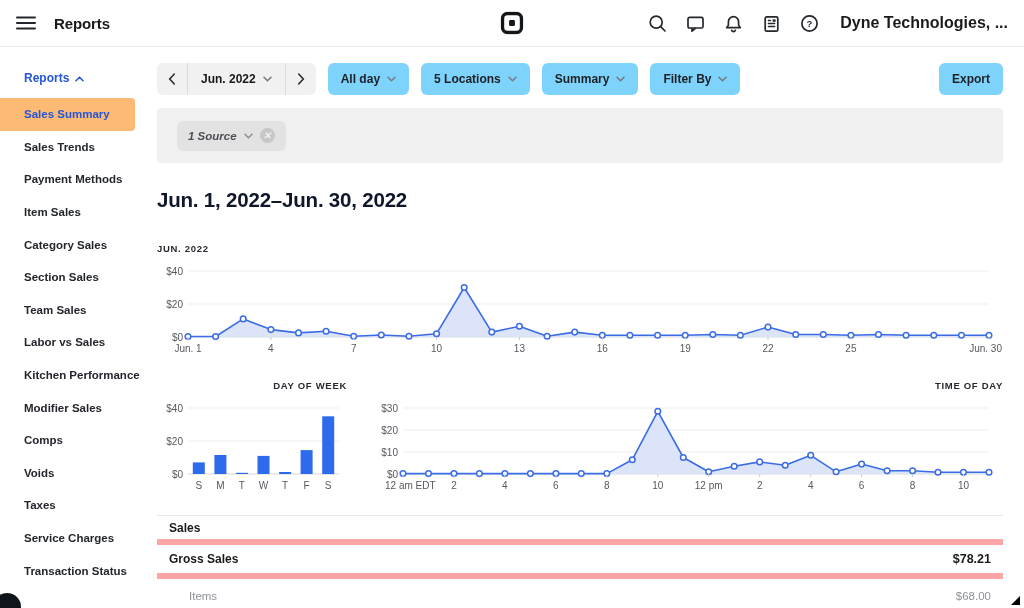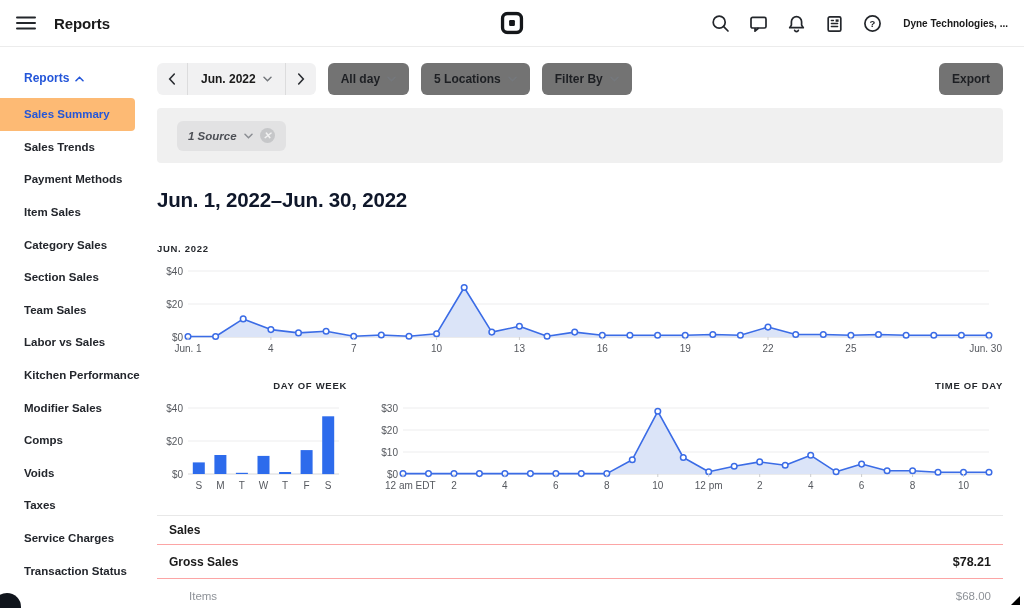--- a/index.html
+++ b/index.html
@@ -13,52 +13,52 @@
     position:absolute; top:0; left:0; right:0; height:47px;
     background:#fff; border-bottom:1px solid #ececec;
     display:flex; align-items:center; padding:0 16px; z-index:10;
   }
   .hamburger { display:flex; cursor:pointer; }
   .topbar-title { font-size:15px; font-weight:700; margin-left:18px; letter-spacing:-0.1px; }
   .logo { position:absolute; left:50%; top:50%; transform:translate(-50%,-50%); display:flex; }
   .topbar-right { margin-left:auto; display:flex; align-items:center; gap:19px; }
   .icon-btn { position:relative; display:flex; cursor:pointer; }
   .badge-dot { position:absolute; top:-3px; right:-4px; width:7px; height:7px; border-radius:50%; }
-  .merchant { font-size:10px; font-weight:600; margin-left:2px; white-space:nowrap; }
+  .merchant { font-size:16px; font-weight:600; margin-left:2px; white-space:nowrap; }
   
   .sidebar { position:absolute; top:47px; left:0; width:150px; bottom:0; padding-top:20px; background:#fff; }
   .sb-header { display:flex; align-items:center; gap:6px; padding-left:24px; font-size:12px; font-weight:700; height:22px; cursor:pointer; color:#2456d9; }
   .sb-list { margin-top:9px; }
   .sb-item { height:32.6px; display:flex; align-items:center; padding-left:24px; font-size:11.5px; font-weight:600; color:#23262c; cursor:pointer; width:135px; white-space:nowrap; }
   .sb-item.active { background:#fdba74; color:#2456d9; border-radius:0 4px 4px 0; }
   
   .main { position:absolute; left:157px; top:47px; width:846px; }
   .toolbar { margin-top:16px; display:flex; align-items:center; height:32px; gap:12px; }
   .seg { display:flex; background:#f1f1f2; border-radius:6px; height:32px; align-items:stretch; overflow:hidden; }
   .seg-btn { display:flex; align-items:center; padding:0 11px; cursor:pointer; }
   .seg-sep { width:1px; background:#dcdcdd; }
   .seg-date { display:flex; align-items:center; gap:7px; padding:0 13px; font-size:12px; font-weight:600; cursor:pointer; }
-  .tbtn { height:32px; padding:0 13px; background:#737373; border:none; border-radius:6px;
+  .tbtn { height:32px; padding:0 13px; background:#7dd3fc; border:none; border-radius:6px;
           font-family:"Liberation Sans",sans-serif; font-size:12px; font-weight:600; color:#1d1f23;
           display:flex; align-items:center; gap:7px; cursor:pointer; white-space:nowrap; }
   .export { margin-left:auto; }
   .filterband { margin-top:13px; height:55px; background:#f0f0f0; border-radius:4px; display:flex; align-items:center; padding:0 20px; }
   .chip { height:30px; background:#e2e2e3; border-radius:6px; display:flex; align-items:center; gap:7px; padding:0 11px;
           font-size:11.5px; font-weight:700; color:#4c4f55; cursor:pointer;font-style:italic; }
   .chip-x { width:15px; height:15px; border-radius:50%; background:#c6c7c9; color:#f2f2f2; font-size:10px; font-weight:700;
             display:flex; align-items:center; justify-content:center; cursor:pointer; line-height:1; }
   .page-title { margin-top:25px; font-size:20.5px; font-weight:700; letter-spacing:-0.2px; color:#0f172a; }
   .chart-title { font-size:9.5px; font-weight:700; letter-spacing:0.7px; color:#26292e; }
   .ct1 { margin-top:31px; }
   svg.chart { display:block; margin-top:7px; overflow:visible; }
   svg text { font-family:"Liberation Sans",sans-serif; font-size:10px; fill:#55585e; }
   .charts-row { display:flex; margin-top:23px; gap:25px;text-align:right; }
   
   .sales-table { margin-top:21px; border-top:1px solid #e8e8e8; }
-  .trow { display:flex; align-items:center; justify-content:space-between; border-bottom:1px solid #fca5a5; padding:0 12px; }
+  .trow { display:flex; align-items:center; justify-content:space-between; border-bottom:6px solid #fca5a5; padding:0 12px; }
   .trow.section { height:29px; font-size:12px; font-weight:700; }
   .trow.r-bold { height:34px; font-size:12px; font-weight:700; }
   .trow.r-bold .tval { font-size:12.5px; }
   .trow.r-muted { height:34px; font-size:11.5px; color:#8e9298; border-bottom:none; }
   .trow.r-muted .tlabel { padding-left:20px; }
   
   .corner-bubble { position:absolute; left:-7px; bottom:-13px; width:28px; height:28px; border-radius:50%; background:#10151c; }
   .cursor-tri { position:absolute; right:4px; bottom:3px; width:0; height:0;
                 border-left:9px solid transparent; border-bottom:9px solid #000; }
 </style>
@@ -168,20 +168,26 @@
     </div>
     <span style="display:flex;gap:12px;">
         <button class="tbtn">
           <span>All day</span>
           <svg width="9" height="6" viewBox="0 0 9 6">
             <path d="M1 1.3L4.5 4.7 8 1.3" fill="none" stroke="#75787d" stroke-width="1.5" stroke-linecap="round"></path>
           </svg>
         </button>
         <button class="tbtn">
           <span>5 Locations</span>
+          <svg width="9" height="6" viewBox="0 0 9 6">
+            <path d="M1 1.3L4.5 4.7 8 1.3" fill="none" stroke="#75787d" stroke-width="1.5" stroke-linecap="round"></path>
+          </svg>
+        </button>
+        <button class="tbtn">
+          <span>Summary</span>
           <svg width="9" height="6" viewBox="0 0 9 6">
             <path d="M1 1.3L4.5 4.7 8 1.3" fill="none" stroke="#75787d" stroke-width="1.5" stroke-linecap="round"></path>
           </svg>
         </button>
         <button class="tbtn">
           <span>Filter By</span>
           <svg width="9" height="6" viewBox="0 0 9 6">
             <path d="M1 1.3L4.5 4.7 8 1.3" fill="none" stroke="#75787d" stroke-width="1.5" stroke-linecap="round"></path>
           </svg>
         </button>

